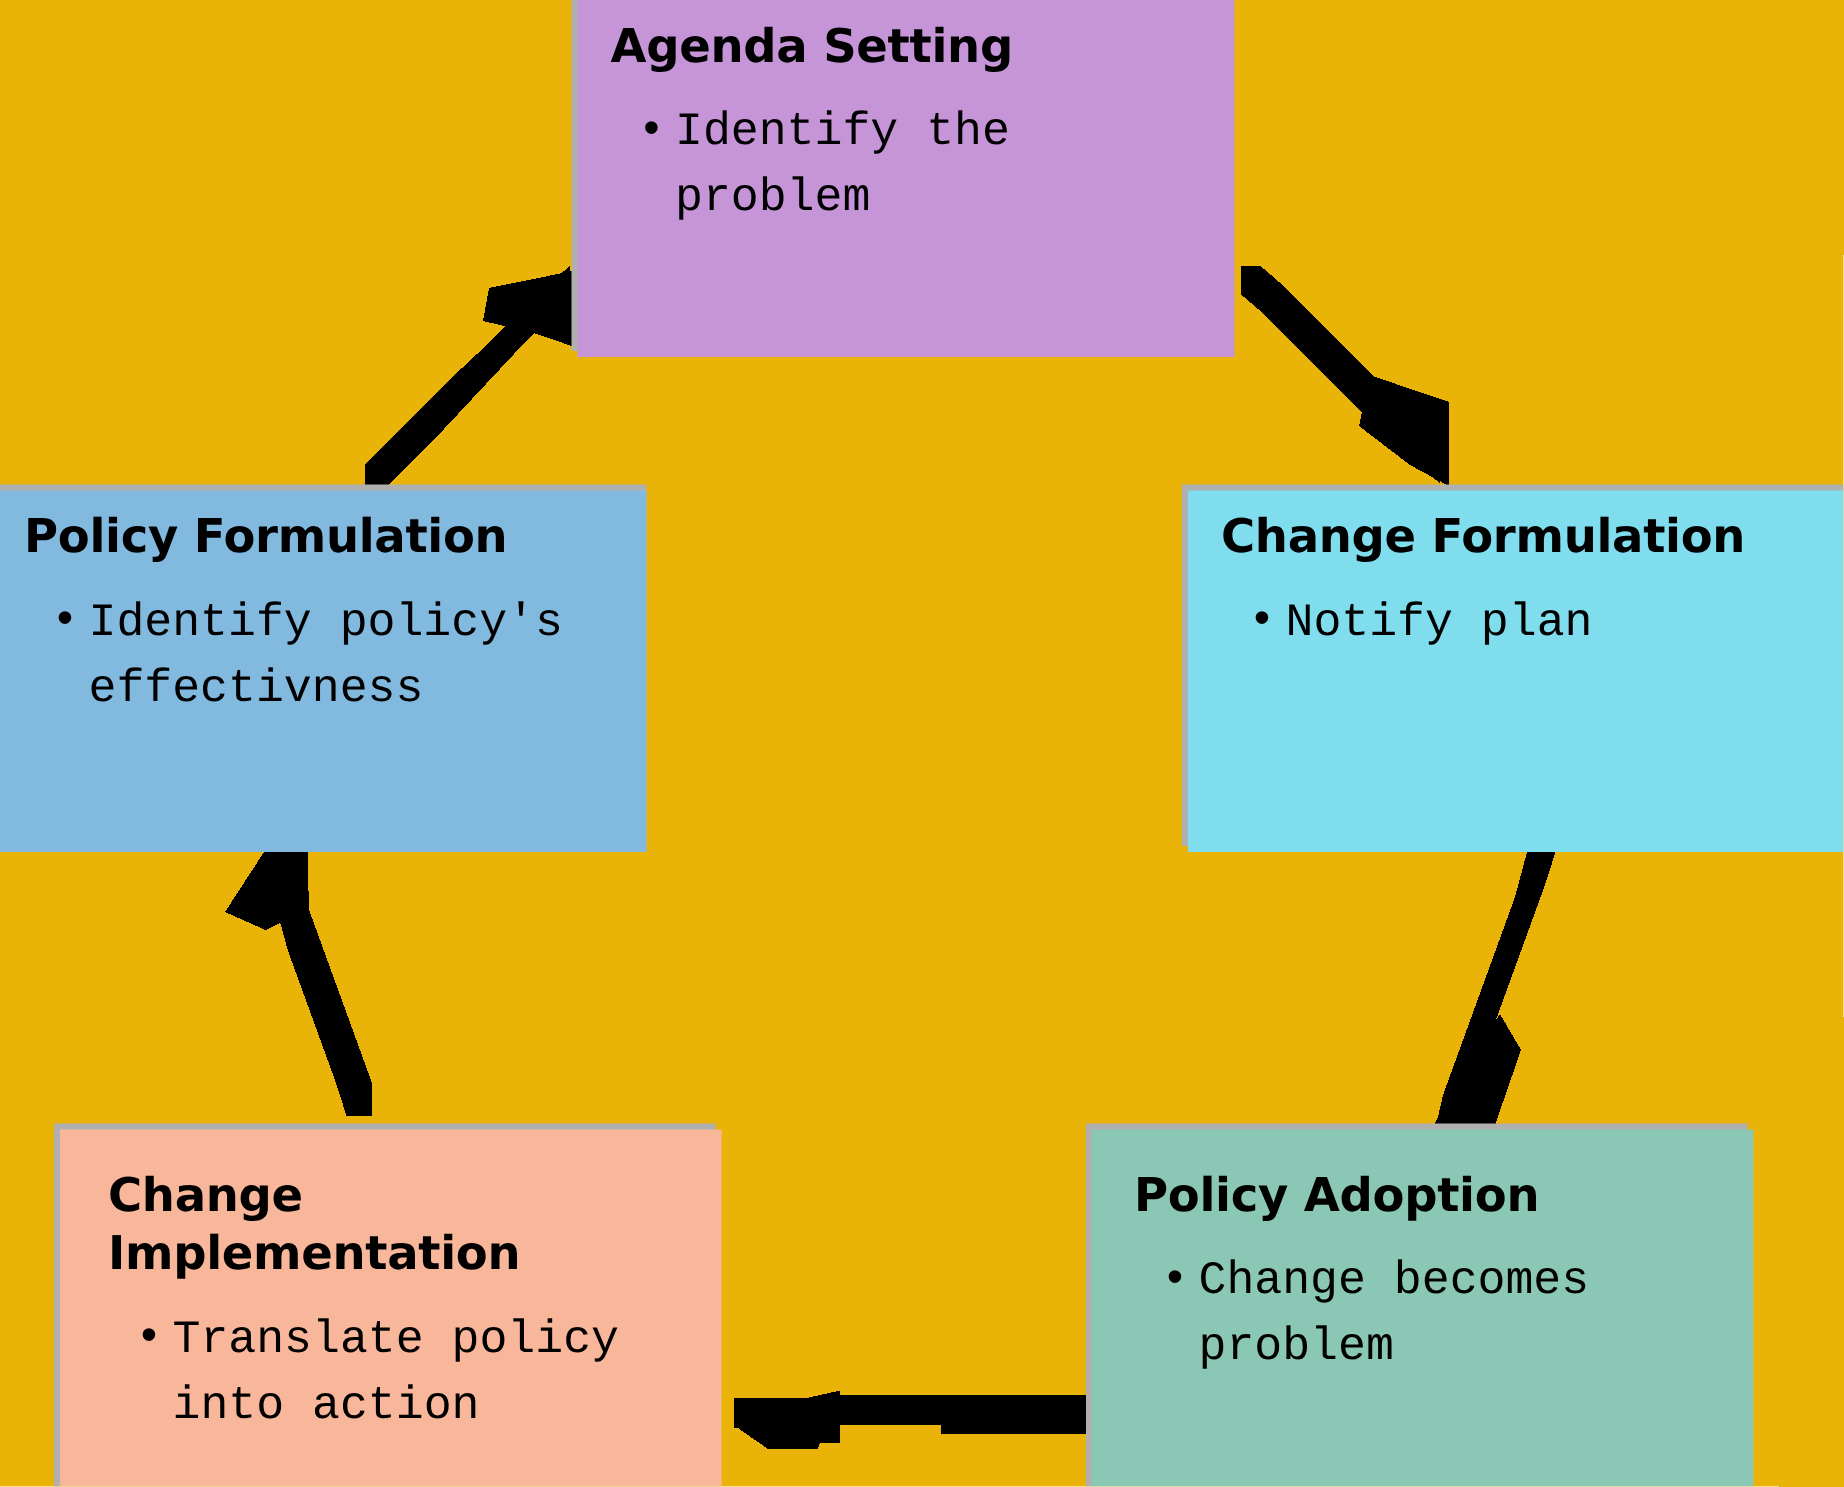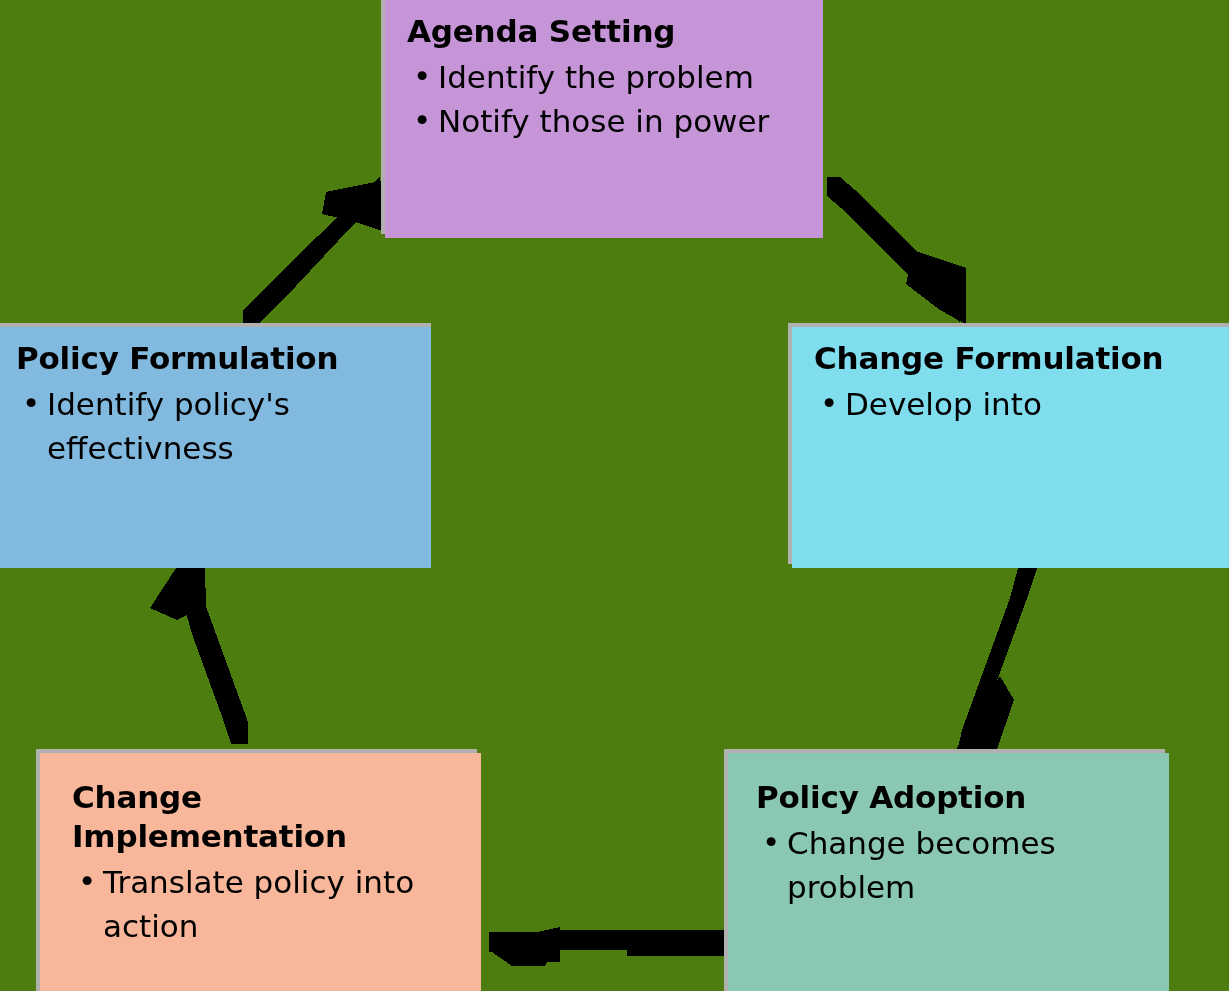--- a/index.html
+++ b/index.html
@@ -8,21 +8,21 @@
     padding: 0;
     background: #ffffff;
   }
   body {
     font-family: "DejaVu Sans", "Liberation Sans", sans-serif;
   }
   #canvas {
     position: relative;
     width: 1229px;
     height: 991px;
-    background: #4d7c0f;
+    background: #eab308;
     overflow: hidden;
   }
 
   
   .stage {
     position: absolute;
     box-sizing: border-box;
     box-shadow: -4px -4px 0 0 #b0b0b0;
     padding: 12px 18px 12px 22px;
     color: #000000;
@@ -34,22 +34,23 @@
   .stage-title {
     font-weight: bold;
     font-size: 31px;
     line-height: 1.26;
     letter-spacing: -0.2px;
     margin: 0 0 2px 0;
     white-space: pre-line;
   }
   .stage-bullets {
     list-style: none;
-    margin: 4px;
+    margin: 16px;
     padding: 0;
+    font-family: Liberation Mono, monospace;
   }
   .stage-bullets li {
     font-size: 31px;
     line-height: 1.42;
     position: relative;
     padding-left: 27px;
   }
   .stage-bullets li::before {
     content: "\2022";
     position: absolute;
@@ -142,35 +143,34 @@
                        231,744 224,722 216,700 208,678 200,656 192,634 186,612 182,590"></polygon>
 
       <polygon points="176,568 205,568 206,606 177,620 150,608"></polygon>
     </g>
   </svg>
 
   <div class="stage" id="box-agenda-setting">
     <div class="stage-title">Agenda Setting</div>
     <ul class="stage-bullets">
       <li>Identify the problem</li>
-      <li>Notify those in power</li>
     </ul>
   </div>
 
   <div class="stage no-shadow-left" id="box-policy-evaluation">
     <div class="stage-title">Policy Formulation</div>
     <ul class="stage-bullets">
       <li>Identify policy's effectivness</li>
     </ul>
   </div>
 
   <div class="stage" id="box-policy-formulation">
     <div class="stage-title">Change Formulation</div>
     <ul class="stage-bullets">
-      <li>Develop into</li>
+      <li>Notify plan</li>
     </ul>
   </div>
 
   <div class="stage" id="box-policy-implementation">
     <div class="stage-title">Change
 Implementation</div>
     <ul class="stage-bullets">
       <li>Translate policy into action</li>
     </ul>
   </div>

